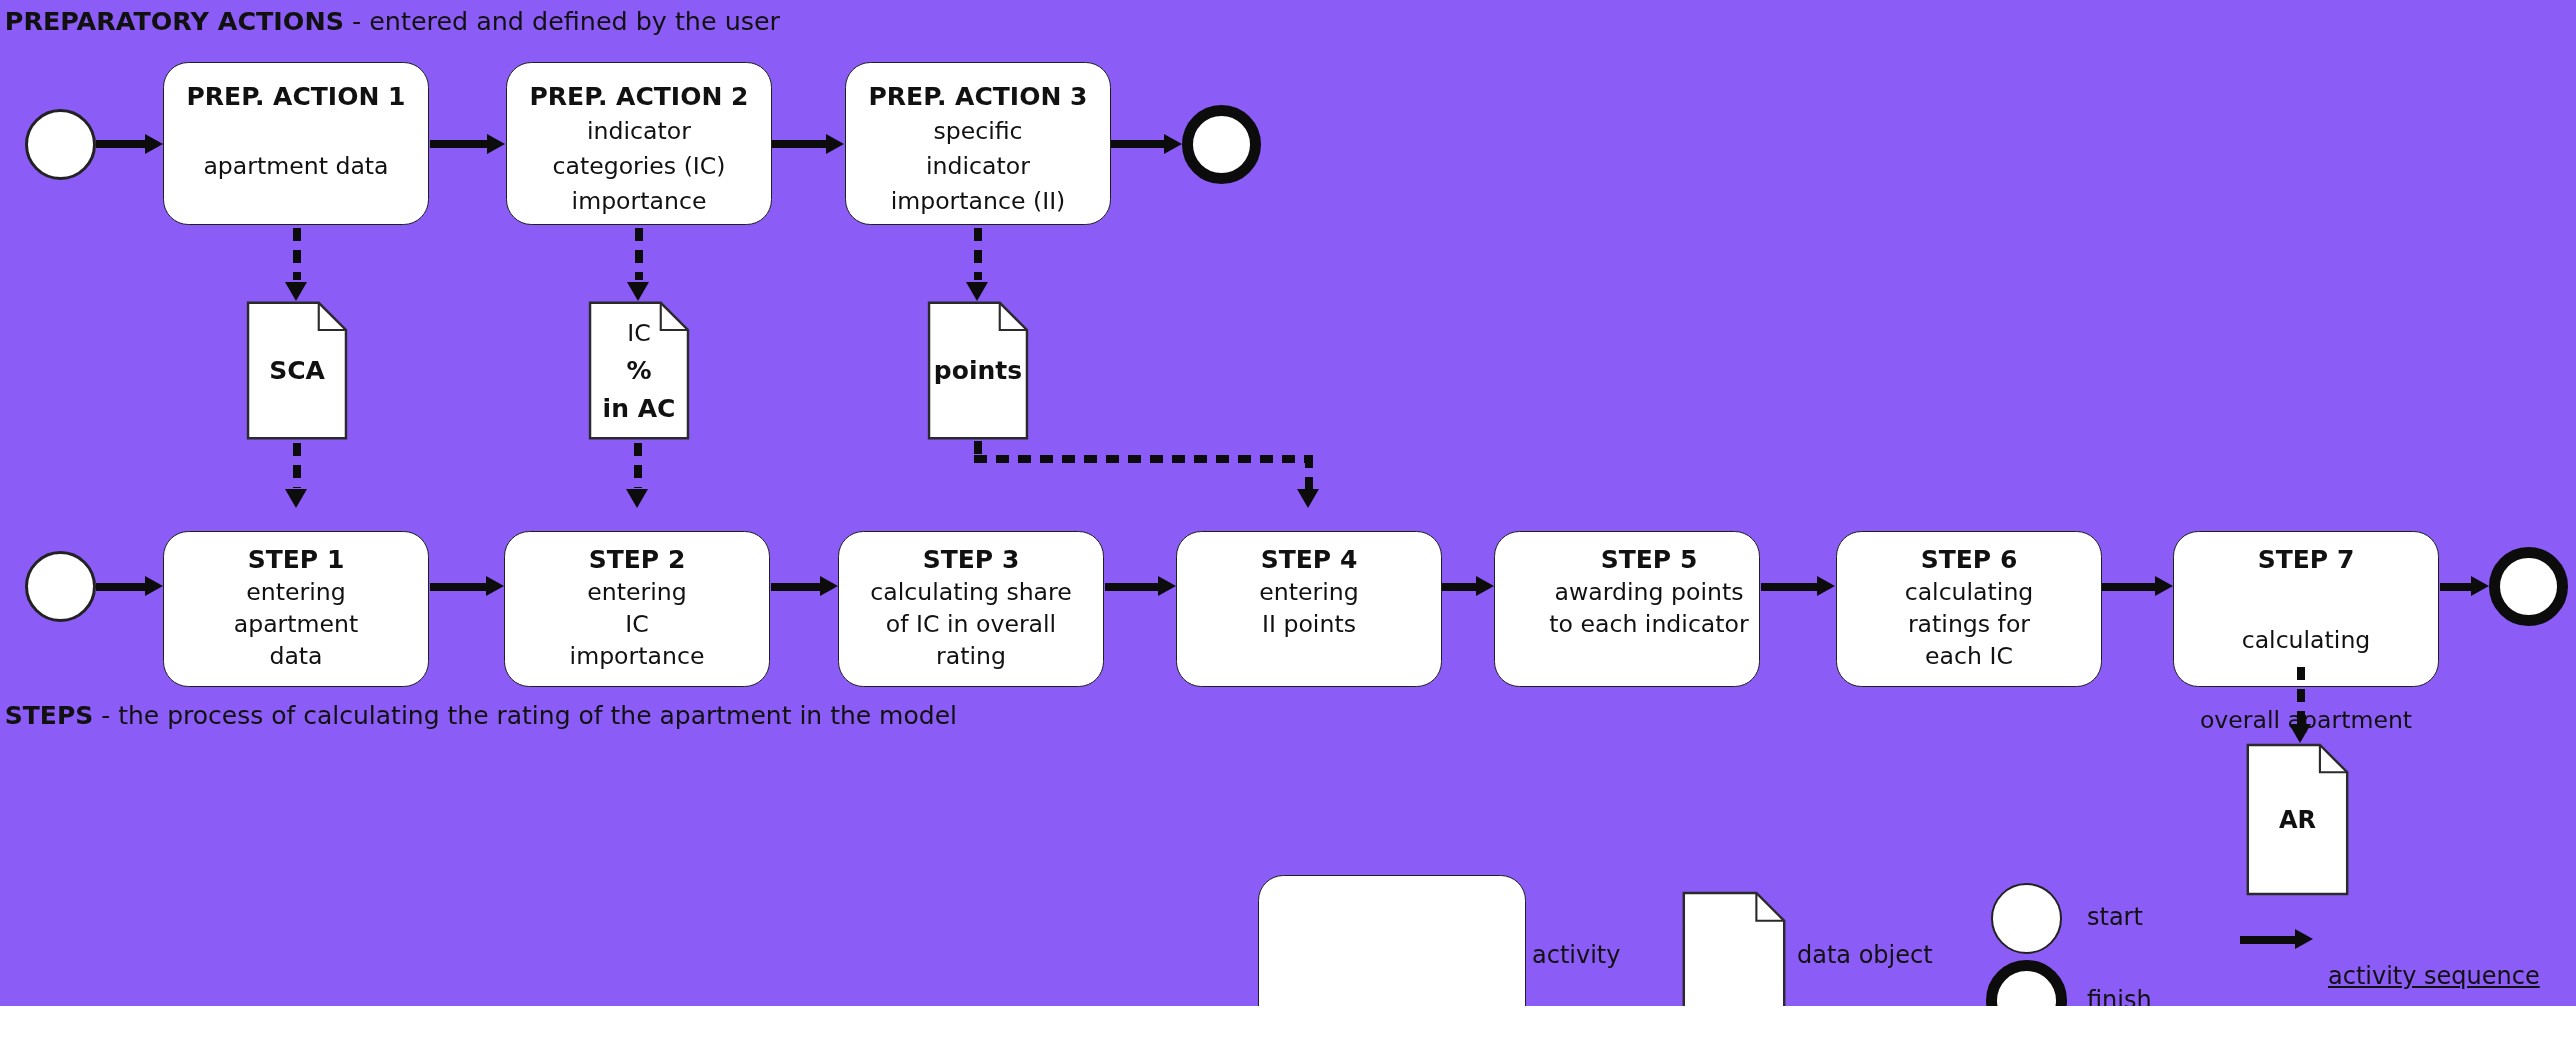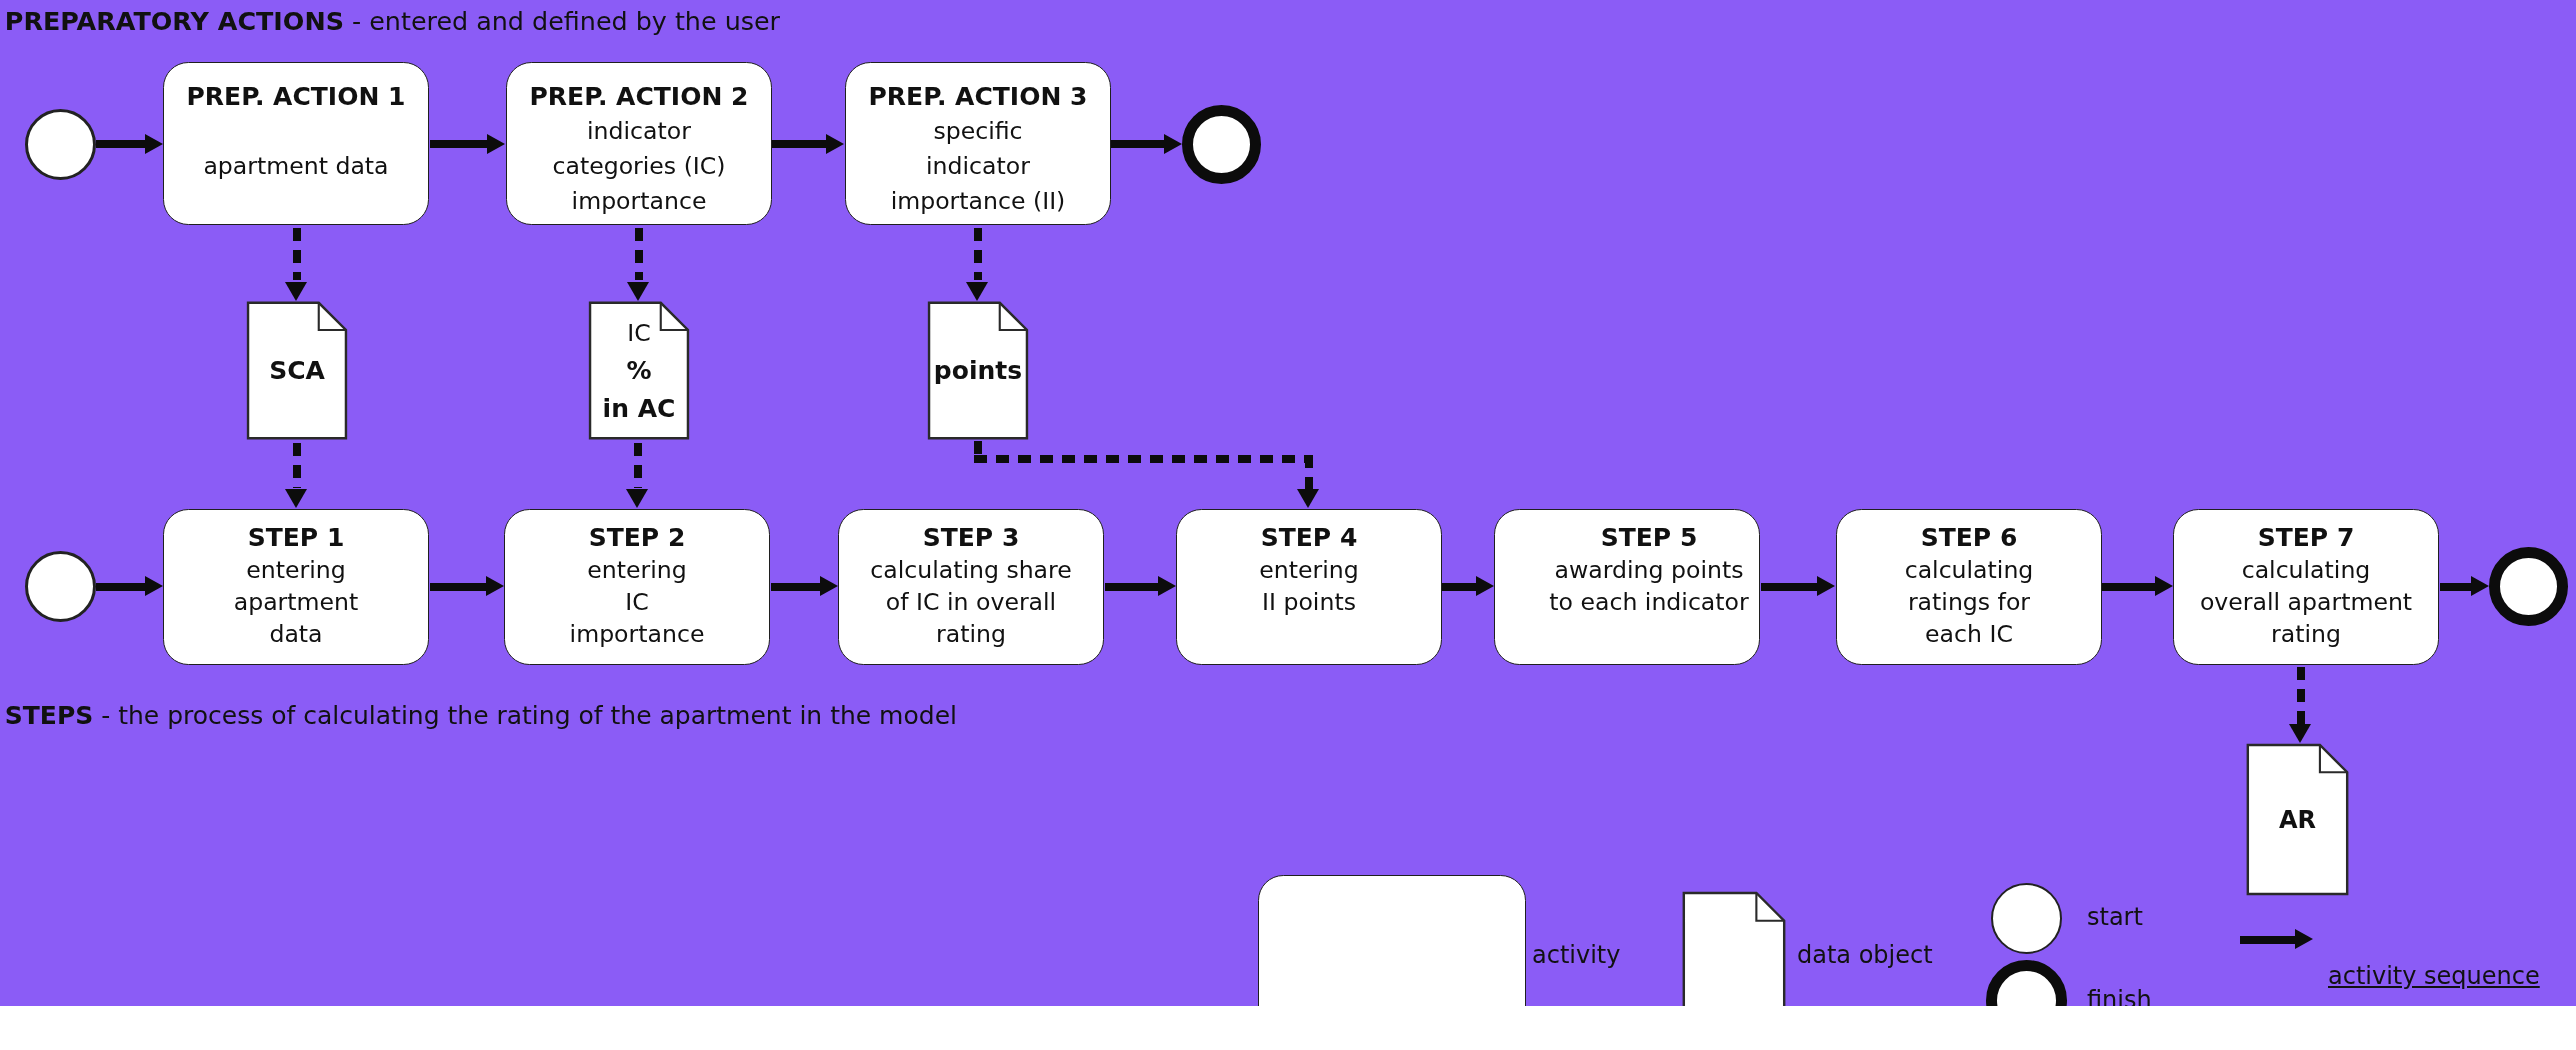--- a/index.html
+++ b/index.html
@@ -8,21 +8,21 @@
     font-family:"DejaVu Sans","Liberation Sans",sans-serif; color:#111;
     overflow:hidden;
   }
   .caption{position:absolute; font-size:25.4px; white-space:nowrap;}
   .caption b{font-weight:bold;}
   
   .box{position:absolute; box-sizing:border-box; width:266px; background:#fff;
        border:1.8px solid #1f1f1f; border-radius:25.4px; display:flex;
        flex-direction:column; align-items:center; text-align:center;}
   .r1{top:62px; height:163px; padding-top:15.7px;}
-  .r2{top:509px; height:156px; padding-top:12px;}
+  .r2{top:531px; height:156px; padding-top:12px;}
   .bt{font-weight:bold; font-size:25px;}
   .bl{font-size:23.6px;}
   .r1 .bt,.r1 .bl{line-height:35px; min-height:35px;}
   .r2 .bt,.r2 .bl{line-height:32px; min-height:32px;}
   
   .circle{position:absolute; box-sizing:border-box; border-radius:50%; background:#fff;}
   .start-ev{width:71px; height:71px; border:3px solid #222;}
   .finish-ev{width:79px; height:79px; border:11.5px solid #0c0c0c;}
   
   .hl{position:absolute; height:7.9px; background:#0c0c0c;}
@@ -142,21 +142,21 @@
     <div class="bl">to each indicator</div>
   </div>
 
   <div class="box r2" style="left:1836px;">
     <div class="bt">STEP 6</div>
     <div class="bl">calculating</div>
     <div class="bl">ratings for</div>
     <div class="bl">each IC</div>
   </div>
 
-  <div class="box r2" style="left:2173px;">
+  <div class="box r2" style="left:2173px;gap:48px;">
     <div class="bt">STEP 7</div>
     <div class="bl">calculating</div>
     <div class="bl">overall apartment</div>
     <div class="bl">rating</div>
   </div>
 
   <div class="circle finish-ev" style="left:2489px; top:547px;"></div>
 
   <div class="caption" style="left:4.8px; top:701px; font-size:25px;">
     <b>STEPS</b><span> - the process of calculating the rating of the apartment in the model</span>

